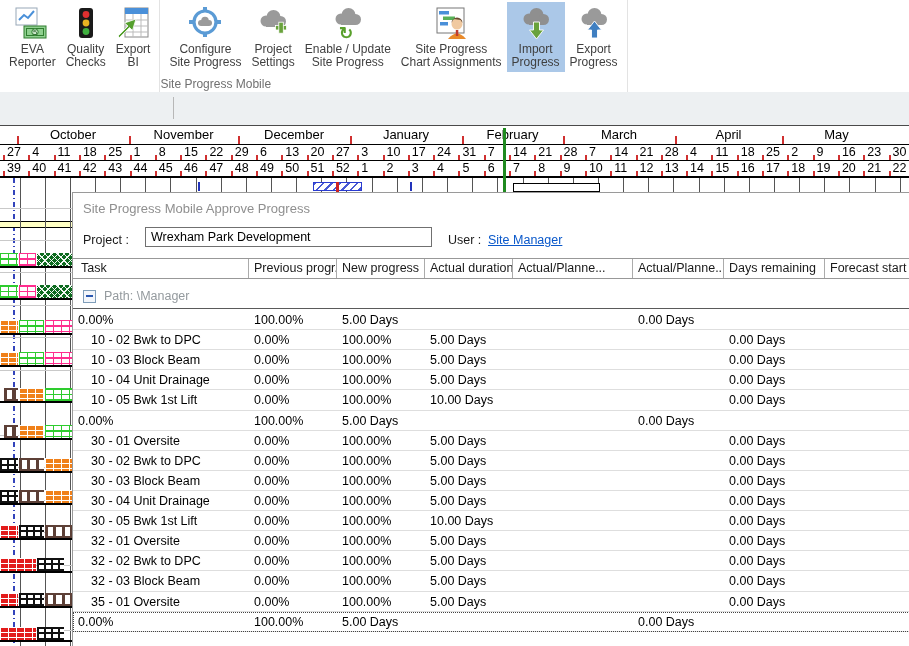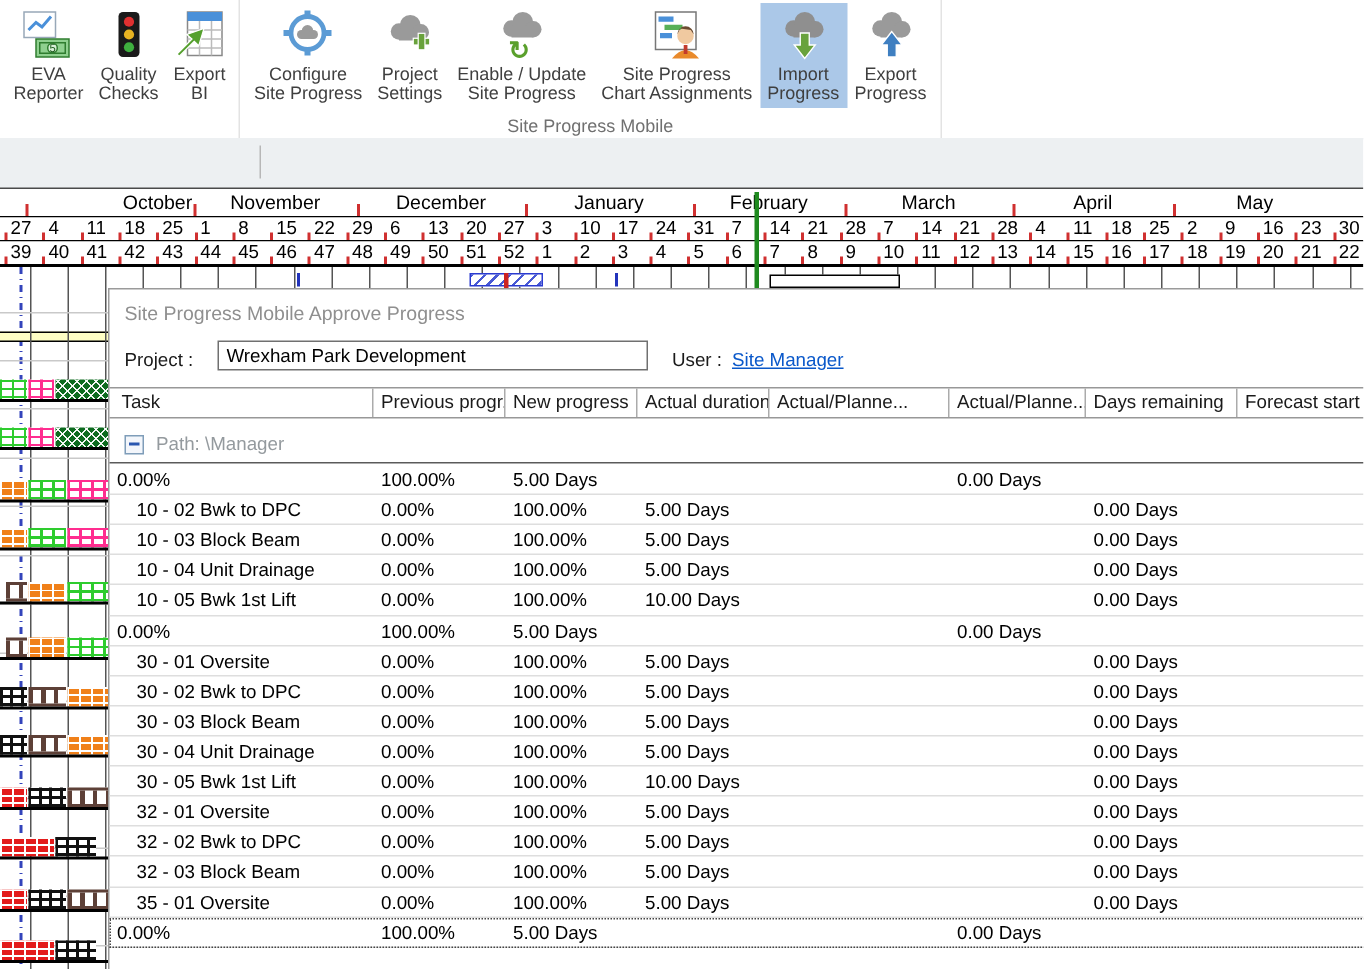--- a/index.html
+++ b/index.html
@@ -4,21 +4,21 @@
 <style>
   html,body{margin:0;padding:0;background:#fff;}
   .app{position:relative;width:909px;height:646px;overflow:hidden;
        font-family:"Liberation Sans",sans-serif;background:#fff;}
   
   .ribbon{position:absolute;left:0;top:0;width:909px;height:92px;background:#fff;
           border-bottom:1px solid #d8d8d8;display:flex;align-items:stretch;}
   .rgroup{position:relative;display:flex;align-items:flex-start;padding:2px 4px 16px 4px;
           border-right:1px solid #e3e3e3;}
   .rgroup.last{border-right:1px solid #e3e3e3;}
-  .glabel{position:absolute;bottom:1px;left:0;right:0;text-align:center;
+  .glabel{position:absolute;bottom:1px;left:0;right:0;
           font-size:12px;color:#707070;white-space:nowrap;}
   .rbtn{display:flex;flex-direction:column;align-items:center;padding:3px 5px;cursor:default;}
   .rbtn .ricon{height:36px;display:flex;align-items:center;justify-content:center;}
   .rlabel{font-size:12px;line-height:13px;color:#3f3f3f;text-align:center;white-space:pre-line;margin-top:2px;}
   .rbtn.hl{background:#abc8e8;}
   .rbtn.dis .rlabel{color:#a9a9a9;}
   
   .tabstrip{position:absolute;left:0;top:92px;width:909px;height:34px;background:#edf0f2;
             border-bottom:1px solid #4a4a4a;box-sizing:border-box;}
   .tabname{position:absolute;left:2px;top:0;line-height:32px;font-size:13px;color:#4a4a4a;white-space:nowrap;}
@@ -242,21 +242,21 @@
     </div>
 
   </div>
 
   <div class="tabstrip">
     <span class="tabsep"></span>
   </div>
 
   <div class="tl-row tl-months">
       <div class="mtick" style="left: 17px;"></div>
-      <div class="mlabel" style="left: 73px; margin-left: 32px;">October</div>
+      <div class="mlabel" style="left: 73px;">October</div>
       <div class="mtick" style="left: 129px;"></div>
       <div class="mlabel" style="left: 183.5px;">November</div>
       <div class="mtick" style="left: 238px;"></div>
       <div class="mlabel" style="left: 294px;">December</div>
       <div class="mtick" style="left: 350px;"></div>
       <div class="mlabel" style="left: 406px;">January</div>
       <div class="mtick" style="left: 462px;"></div>
       <div class="mlabel" style="left: 512.5px;">February</div>
       <div class="mtick" style="left: 563px;"></div>
       <div class="mlabel" style="left: 619px;">March</div>

